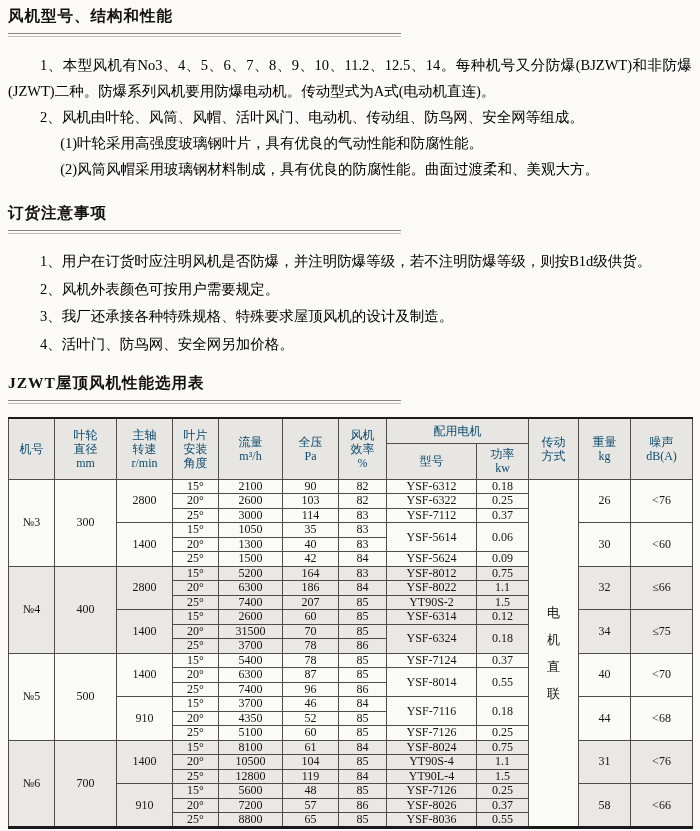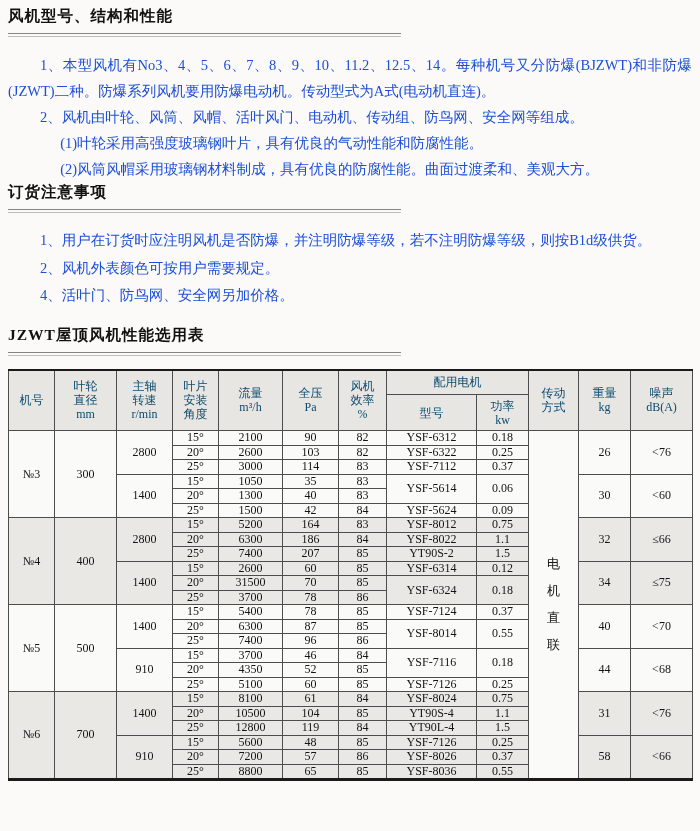--- a/index.html
+++ b/index.html
@@ -15,26 +15,26 @@
 
   h2.sec-title {
     margin: 0; font-size: 15.5px; font-weight: bold; color: #111;
     letter-spacing: 1px;
   }
   .rule {
     width: 393px; height: 4px; margin-top: 6px;
     border-top: 1px solid #858585;
     border-bottom: 1px solid #bdbdbd;
   }
-  .bodytext { font-size: 14.5px; line-height: 26px; color: #1d4ed8; }
+  .bodytext { font-size: 14.5px; line-height: 26px; color: #000000; }
   p.para { margin: 0; text-indent: 2.2em; text-align: justify; }
   p.first { margin-top: 15px; }
   p.sub { margin: 0; padding-left: 3.6em; text-indent: 0; }
 
-  .sec2 { }
+  .sec2 { margin-top: 21px; }
   .sec2 .items { margin-top: 14px; }
   .sec2 p.item { margin: 0; line-height: 27.5px; text-indent: 2.2em; }
 
   .sec3 { margin-top: 15px; }
 
   table.spec {
     margin-top: 13px;
     border-collapse: collapse;
     table-layout: fixed;
     width: 684px;
@@ -79,20 +79,21 @@
       <p class="sub">(2)风筒风帽采用玻璃钢材料制成，具有优良的防腐性能。曲面过渡柔和、美观大方。</p>
     </div>
   </section>
 
   <section class="sec2">
     <h2 class="sec-title">订货注意事项</h2>
     <div class="rule"></div>
     <div class="items bodytext">
       <p class="item">1、用户在订货时应注明风机是否防爆，并注明防爆等级，若不注明防爆等级，则按B1d级供货。</p>
       <p class="item">2、风机外表颜色可按用户需要规定。</p>
+      <p class="item">3、我厂还承接各种特殊规格、特殊要求屋顶风机的设计及制造。</p>
       <p class="item">4、活叶门、防鸟网、安全网另加价格。</p>
     </div>
   </section>
 
   <section class="sec3">
     <h2 class="sec-title">JZWT屋顶风机性能选用表</h2>
     <div class="rule"></div>
 
     <table class="spec">
       <colgroup>

